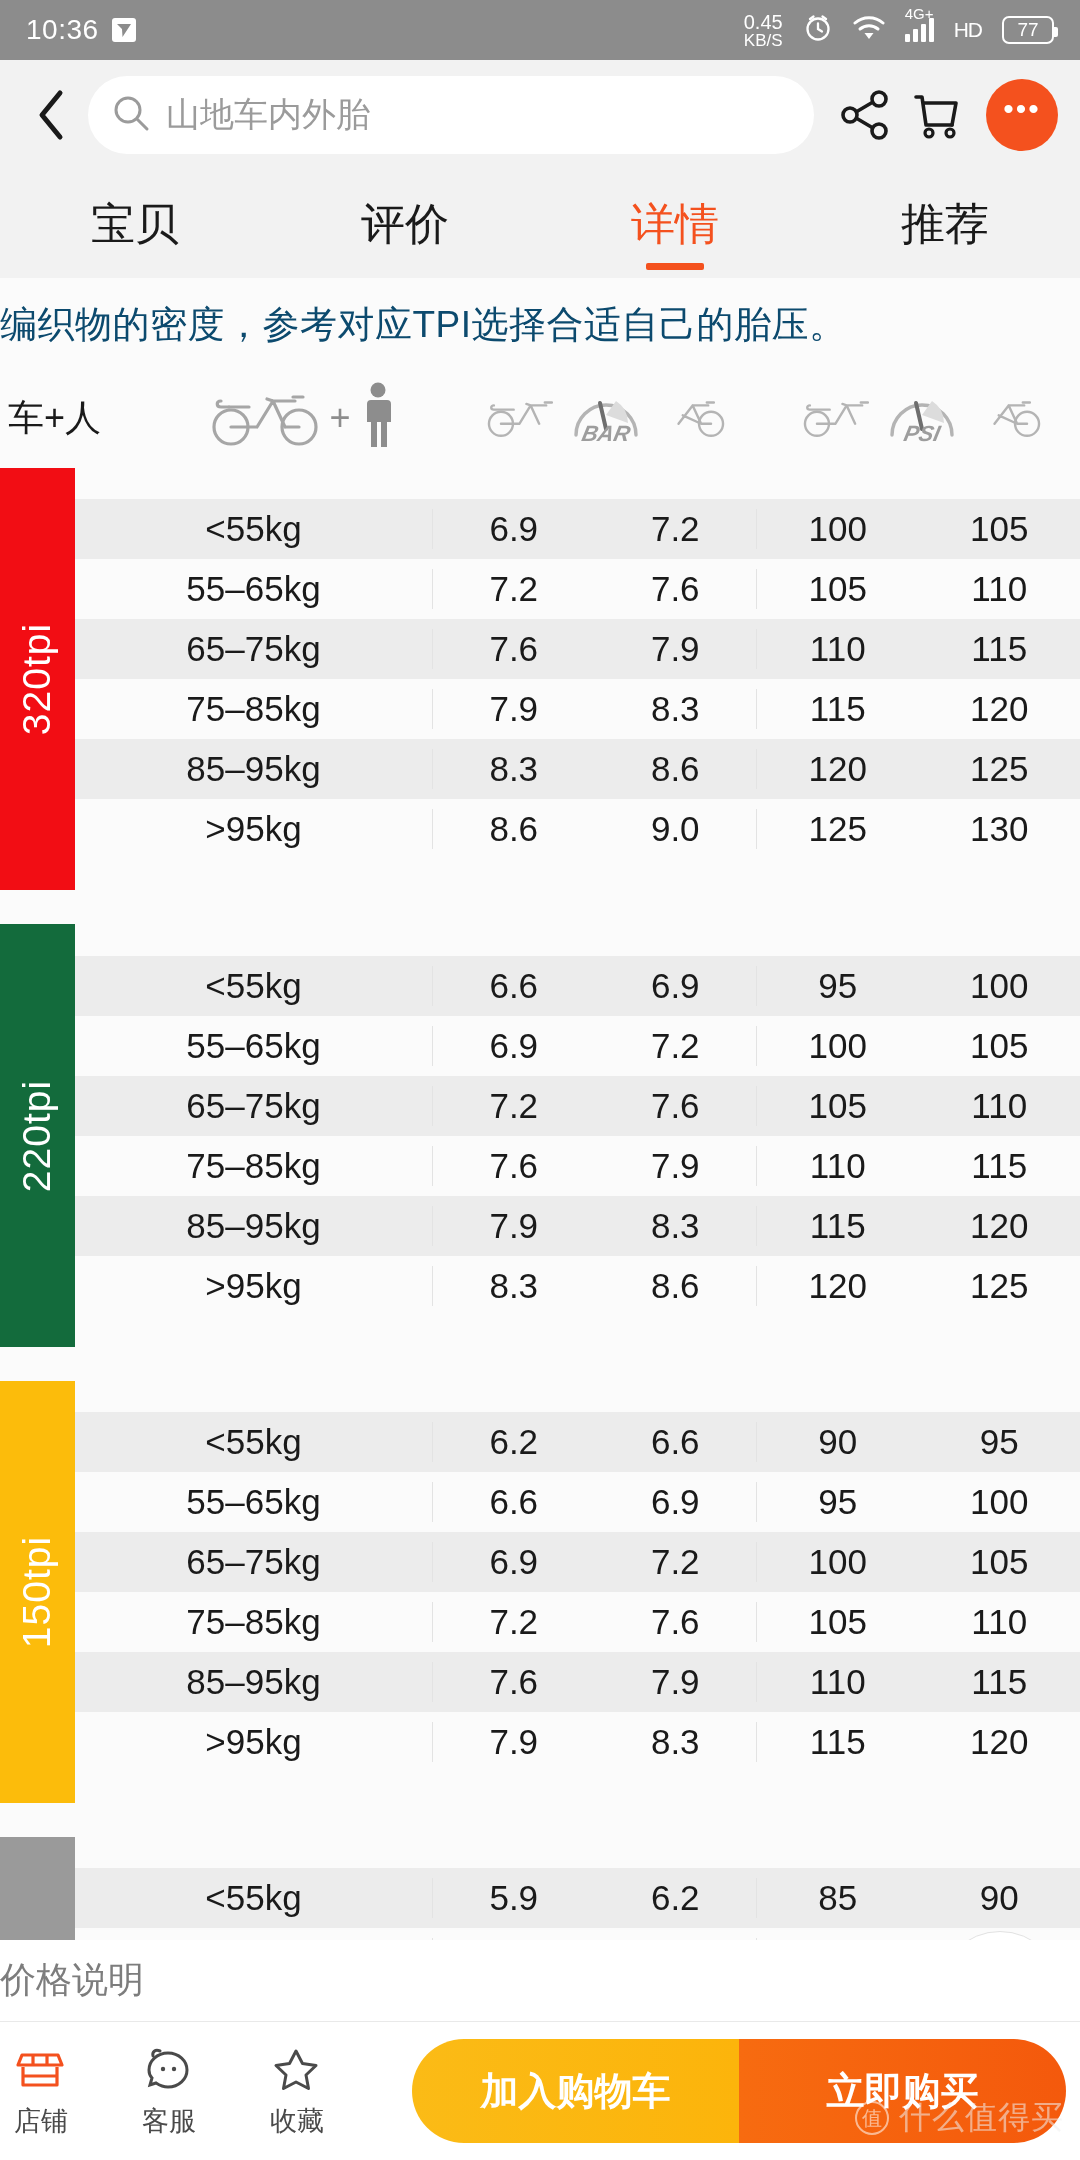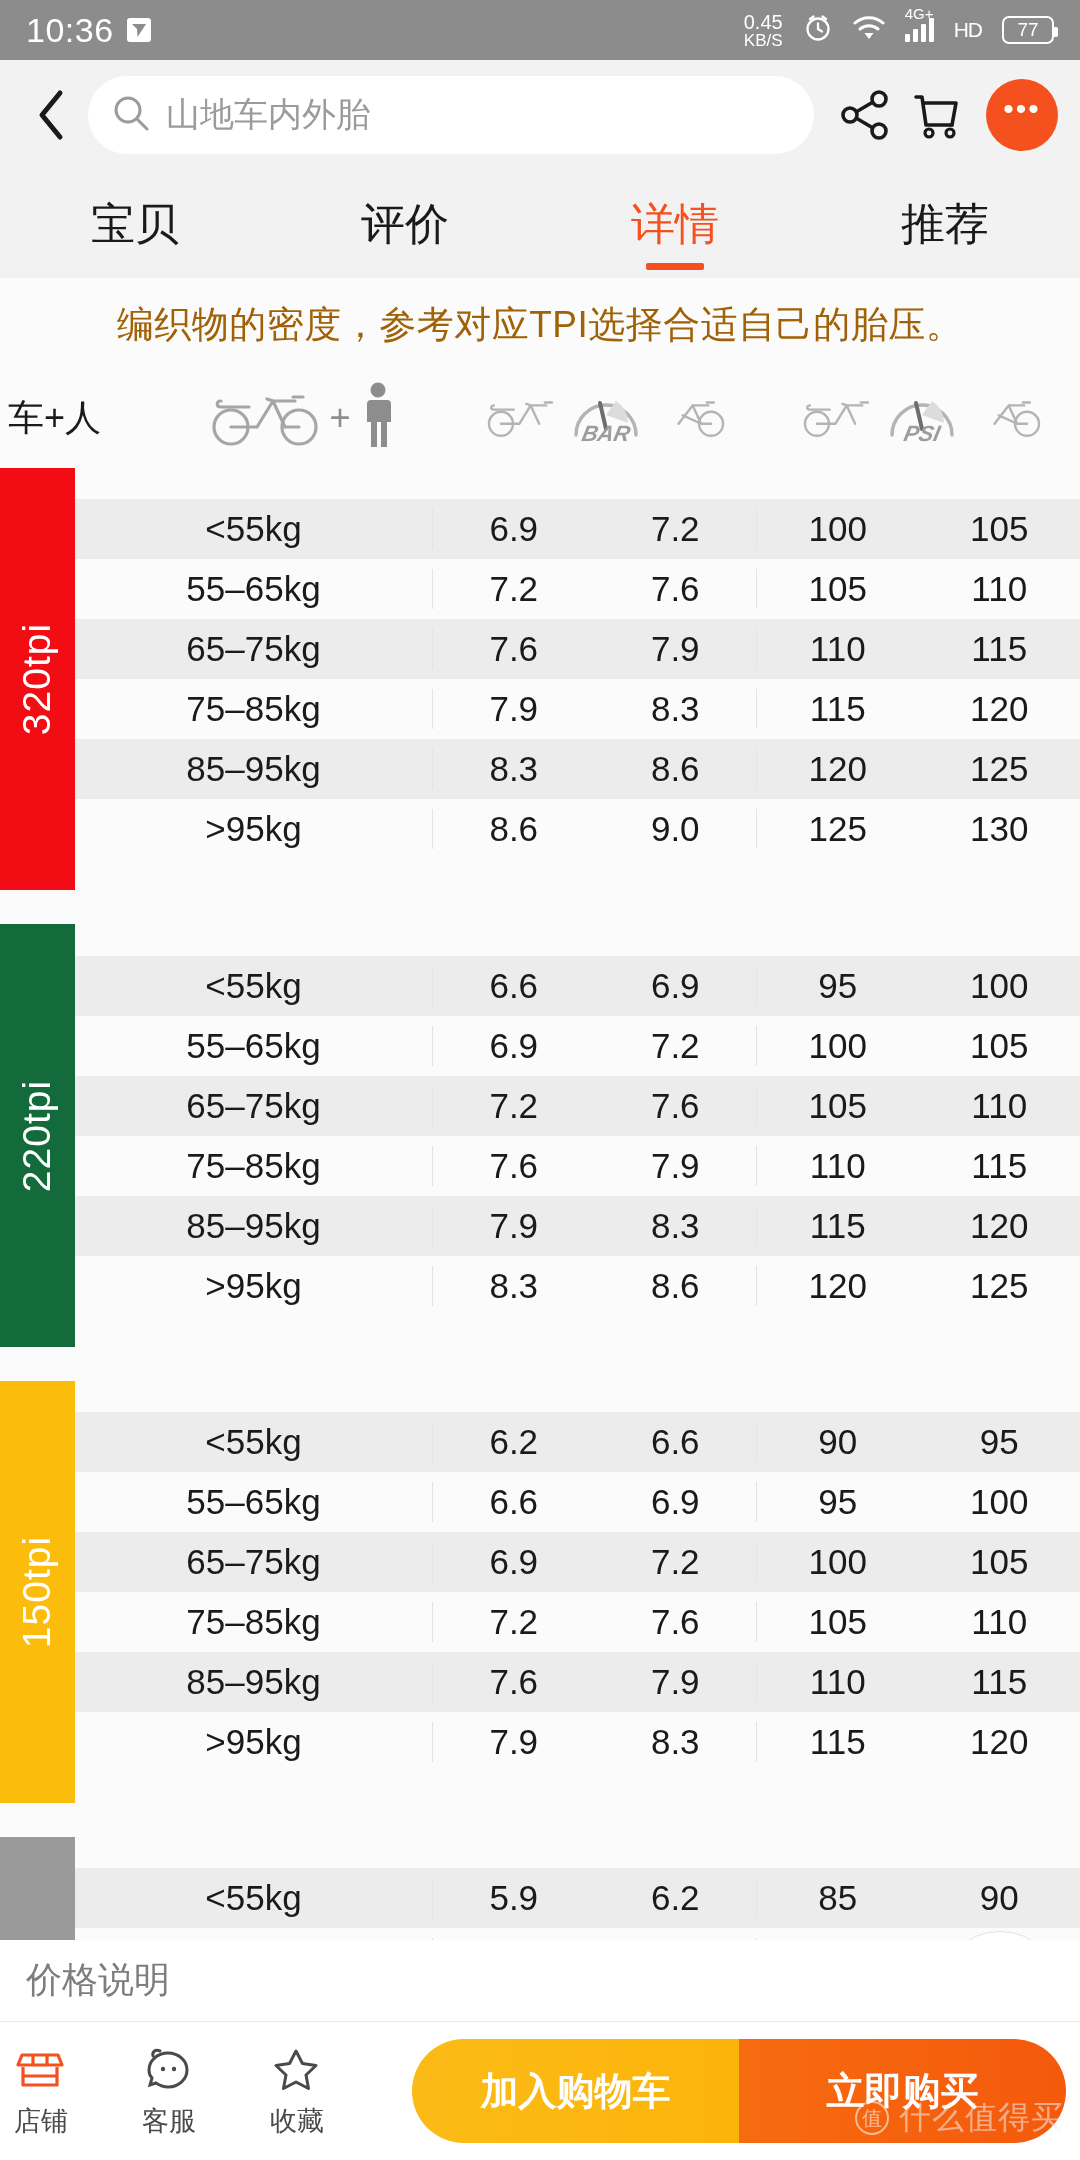--- a/index.html
+++ b/index.html
@@ -9,21 +9,21 @@
     background: #ffffff; overflow: hidden;
   }
   #app { position: relative; width: 1080px; height: 2160px; overflow: hidden; }
 
   
   .statusbar {
     position: absolute; top: 0; left: 0; width: 1080px; height: 60px;
     background: #8c8c8c; color: #ffffff;
     display: flex; align-items: center; padding: 0 26px;
   }
-  .sb-time { font-size: 34px; font-weight: 400; letter-spacing: 0.5px; }
+  .sb-time { font-size: 28px; font-weight: 400; letter-spacing: 0.5px; }
   .sb-locicon { margin-left: 12px; width: 26px; height: 26px; position: relative; }
   .sb-locicon svg { display: block; }
   .sb-right { margin-left: auto; display: flex; align-items: center; gap: 20px; }
   .sb-speed { display: flex; flex-direction: column; align-items: center; line-height: 1.0; }
   .sb-speed .s1 { font-size: 20px; }
   .sb-speed .s2 { font-size: 17px; }
   .sb-net { display: flex; align-items: flex-end; gap: 2px; position: relative; }
   .sb-net .net-label { font-size: 15px; position: absolute; top: -13px; left: 0; }
   .bars { display: flex; align-items: flex-end; gap: 3px; height: 24px; }
   .bars i { display: block; width: 5px; background: #fff; border-radius: 1px; }
@@ -66,21 +66,21 @@
          display: flex; align-items: center; justify-content: center; }
   .tab.active { color: #f4511e; }
   .tab.active::after {
     content: ""; position: absolute; bottom: 8px; left: 50%; transform: translateX(-50%);
     width: 58px; height: 7px; background: #f4511e; border-radius: 2px;
   }
 
   
   .detail { position: absolute; top: 278px; left: 0; width: 1080px; height: 1662px;
             background: #fbfbfb; overflow: hidden; }
-  .intro-line { font-size: 37px; color: #a16207; text-align: center; padding: 22px 0 18px; letter-spacing: 0.5px; }
+  .intro-line { font-size: 37px; color: #0c4a6e; text-align: left; padding: 22px 0 18px; letter-spacing: 0.5px; }
 
   .table-head { display: flex; align-items: center; height: 100px; padding-left: 8px; }
   .th-label { width: 150px; font-size: 36px; color: #1a1a1a; text-align: left; }
   .th-grp1 { width: 290px; display: flex; align-items: center; justify-content: center; gap: 6px; }
   .th-grp { flex: 1; display: flex; align-items: center; justify-content: center; gap: 4px; }
   .gauge { position: relative; }
   .gauge .unit { position: absolute; left: 50%; top: 54%; transform: translateX(-50%) skewX(-12deg);
                  font-size: 22px; font-style: italic; color: #9d9d9d; font-weight: 700; }
 
   
@@ -104,21 +104,21 @@
   
   .to-top {
     position: absolute; right: 18px; top: 1653px; width: 124px; height: 124px; border-radius: 50%;
     background: rgba(255,255,255,0.86); border: 1px solid #e2e2e2;
     display: flex; flex-direction: column; align-items: center; justify-content: center;
   }
 
   
   .price-note {
     position: absolute; top: 1940px; left: 0; width: 1080px; height: 82px; background: #ffffff;
-    border-bottom: 1px solid #e9e9e9; display: flex; align-items: center; padding-left: 26px;
+    border-bottom: 1px solid #e9e9e9; display: flex; align-items: center; 
   }
   .price-note span { font-size: 36px; color: #7d7d7d; }
 
   
   .bottombar {
     position: absolute; top: 2022px; left: 0; width: 1080px; height: 138px; background: #ffffff;
     display: flex; align-items: center; padding: 0 14px;
   }
   .bb-item { width: 128px; display: flex; flex-direction: column; align-items: flex-start; justify-content: center; gap: 4px; }
   .bb-item .bb-label { font-size: 27px; color: #4a4a4a; }

